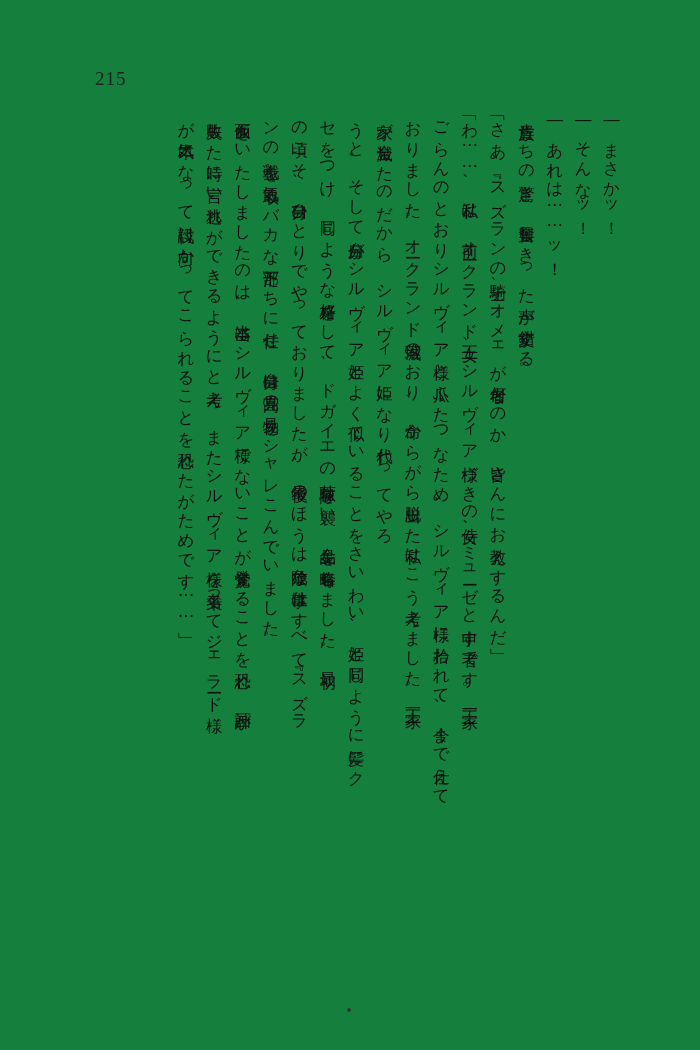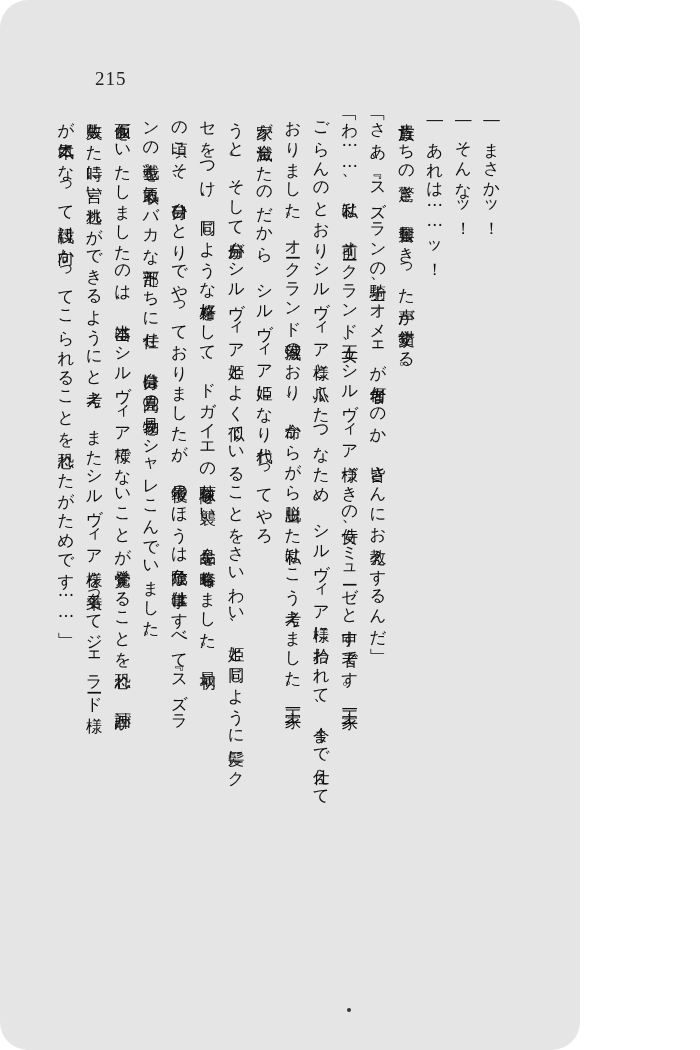--- a/index.html
+++ b/index.html
@@ -11,24 +11,23 @@
     width: 700px;
     height: 1050px;
     font-family: "Liberation Serif", "DejaVu Serif", serif;
     color: #1a1a1a;
     position: relative;
     overflow: hidden;
   }
   .page {
     position: absolute;
     left: 0; top: 0;
-    width: 580px;
+    width: 700px;
     height: 1050px;
-    background: #e5e5e5;
-    border-radius: 28px;
+    background: #15803d;
   }
   
   .page-number {
     position: absolute;
     left: 95px;
     top: 68px;
     font-size: 19px;
     letter-spacing: 1px;
     color: #222;
     font-family: "Liberation Serif", "DejaVu Serif", serif;

